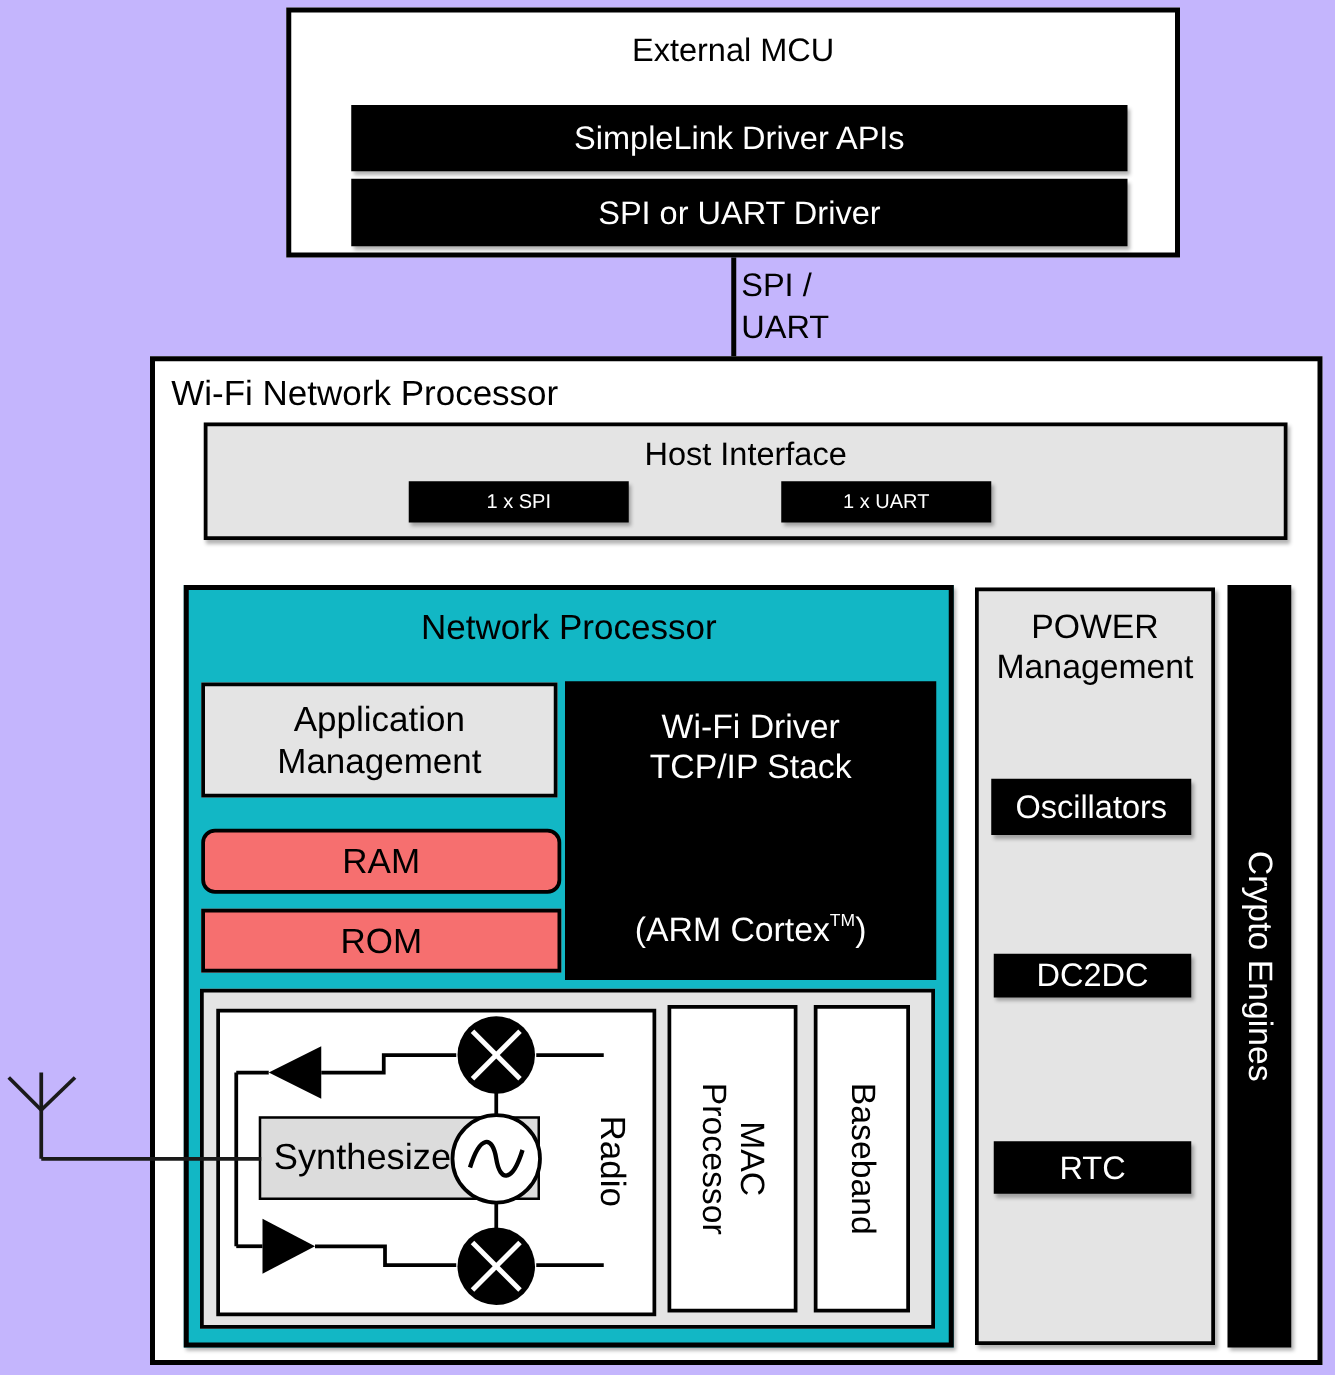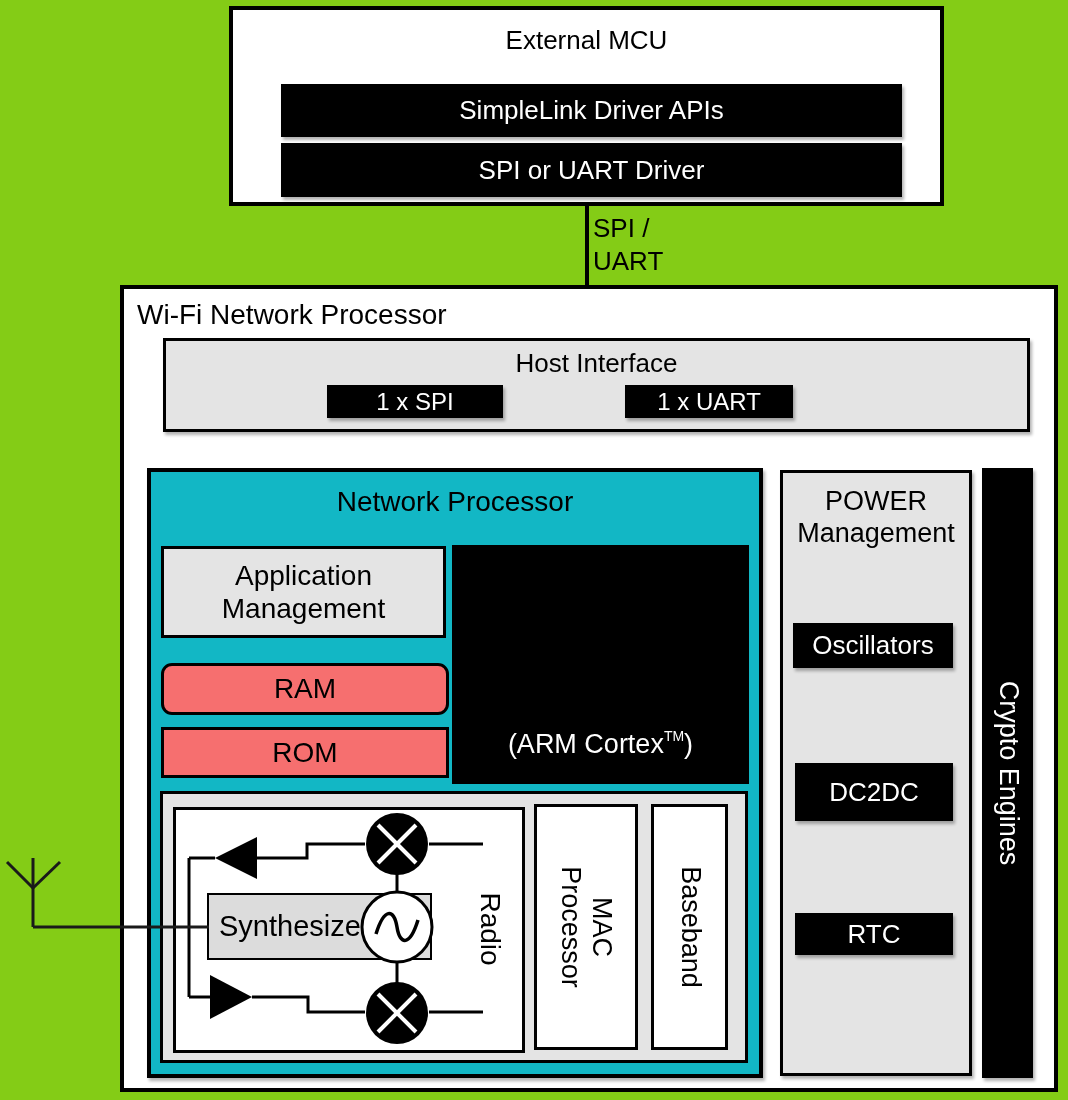--- a/index.html
+++ b/index.html
@@ -4,32 +4,32 @@
 <style>
   :root{
     --teal:#12b7c5; --salmon:#f66f6f; --panel_gray:#e4e4e4; --ink:#000000;
   }
   *{box-sizing:border-box; margin:0; padding:0;}
   body{
     font-family:"Liberation Sans", sans-serif;
     background:#ffffff; color:#000;
   }
   #stage{
-    position:relative; width:1068px; height:1100px; background:#84cc16; overflow:hidden;
+    position:relative; width:1068px; height:1100px; background:#c4b5fd; overflow:hidden;
   }
   .abs{position:absolute;}
   .box{position:absolute; background:#fff; border:4px solid #000;}
   .box3{position:absolute; background:#fff; border:3px solid #000;}
   .shadow{box-shadow:2px 3px 3px rgba(0,0,0,0.30);}
   .gray{background:var(--panel_gray,#e4e4e4);}
   .teal{background:var(--teal,#12b7c5);}
   .salmon{background:var(--salmon,#f66f6f);}
   .blackbar{position:absolute; background:#000; color:#fff; display:flex; align-items:center; justify-content:center;}
   .ctr{display:flex; align-items:center; justify-content:center; text-align:center;}
-  .f26{font-size:26px;} .f27{font-size:27px;} .f28{font-size:28px;} .f24{font-size:24px;}
+  .f26{font-size:26px;} .f27{font-size:27px;} .f28{font-size:28px;} .f24{font-size:16px;}
   .rot{
     position:absolute; left:50%; top:50%;
     transform:translate(-50%,-50%) rotate(90deg);
     white-space:nowrap; text-align:center;
   }
   .rot2{
     position:absolute; left:50%; top:50%;
     transform:translate(-50%,-50%) rotate(90deg);
     text-align:center; line-height:31px;
   }
@@ -68,20 +68,24 @@
       <div class="abs ctr f28" style="left:0; top:14px; width:100%; height:32px;">Network Processor</div>
 
       <div class="box3 gray ctr f28" style="left:10px; top:74px; width:285px; height:92px; line-height:33px;">
         <div>
           <div>Application</div>
           <div>Management</div>
         </div>
       </div>
 
       <div class="abs" style="left:301px; top:73px; width:297px; height:239px; background:#000; color:#fff;">
+        <div class="abs f27" style="left:0; top:20px; width:100%; text-align:center; line-height:32px;">
+          <div>Wi-Fi Driver</div>
+          <div>TCP/IP Stack</div>
+        </div>
         <div class="abs f27" style="left:0; bottom:24px; width:100%; text-align:center;"><span>(ARM Cortex</span><sup class="tm">TM</sup><span>)</span></div>
       </div>
 
       <div class="box3 salmon ctr f28" style="left:10px; top:191px; width:288px; height:52px;border-radius:11px;">RAM</div>
       <div class="box3 salmon ctr f28" style="left:10px; top:255px; width:288px; height:51px;">ROM</div>
 
       <div class="box3 gray" style="left:9px; top:319px; width:588px; height:272px;">
 
         <div class="box3" style="left:10px; top:13px; width:352px; height:246px;">
 
@@ -135,21 +139,21 @@
         </div>
       </div>
     </div>
 
     <div class="box3 gray shadow" style="left:656px; top:181px; width:192px; height:606px;padding-left:44px;">
       <div class="abs f27" style="left:0; top:12px; width:100%; text-align:center; line-height:32px;">
         <div>POWER</div>
         <div>Management</div>
       </div>
       <div class="blackbar f26 shadow" style="left:10px; top:150px; width:160px; height:45px;">Oscillators</div>
-      <div class="blackbar f26 shadow" style="left:12px; top:290px; width:158px; height:58px;">DC2DC</div>
+      <div class="blackbar f26 shadow" style="left:12px; top:290px; width:158px; height:35px;">DC2DC</div>
       <div class="blackbar f26 shadow" style="left:12px; top:440px; width:158px; height:42px;">RTC</div>
     </div>
 
     <div class="abs shadow" style="left:858px; top:179px; width:51px; height:610px; background:#000;">
       <div class="rot f27" style="color:#fff;">Crypto Engines</div>
     </div>
   </div>
 
   <svg class="abs" style="left:0; top:850px; z-index:50;" width="220" height="90" viewBox="0 0 220 90">
     <g stroke="#1a1a1a" stroke-width="3" fill="none">

